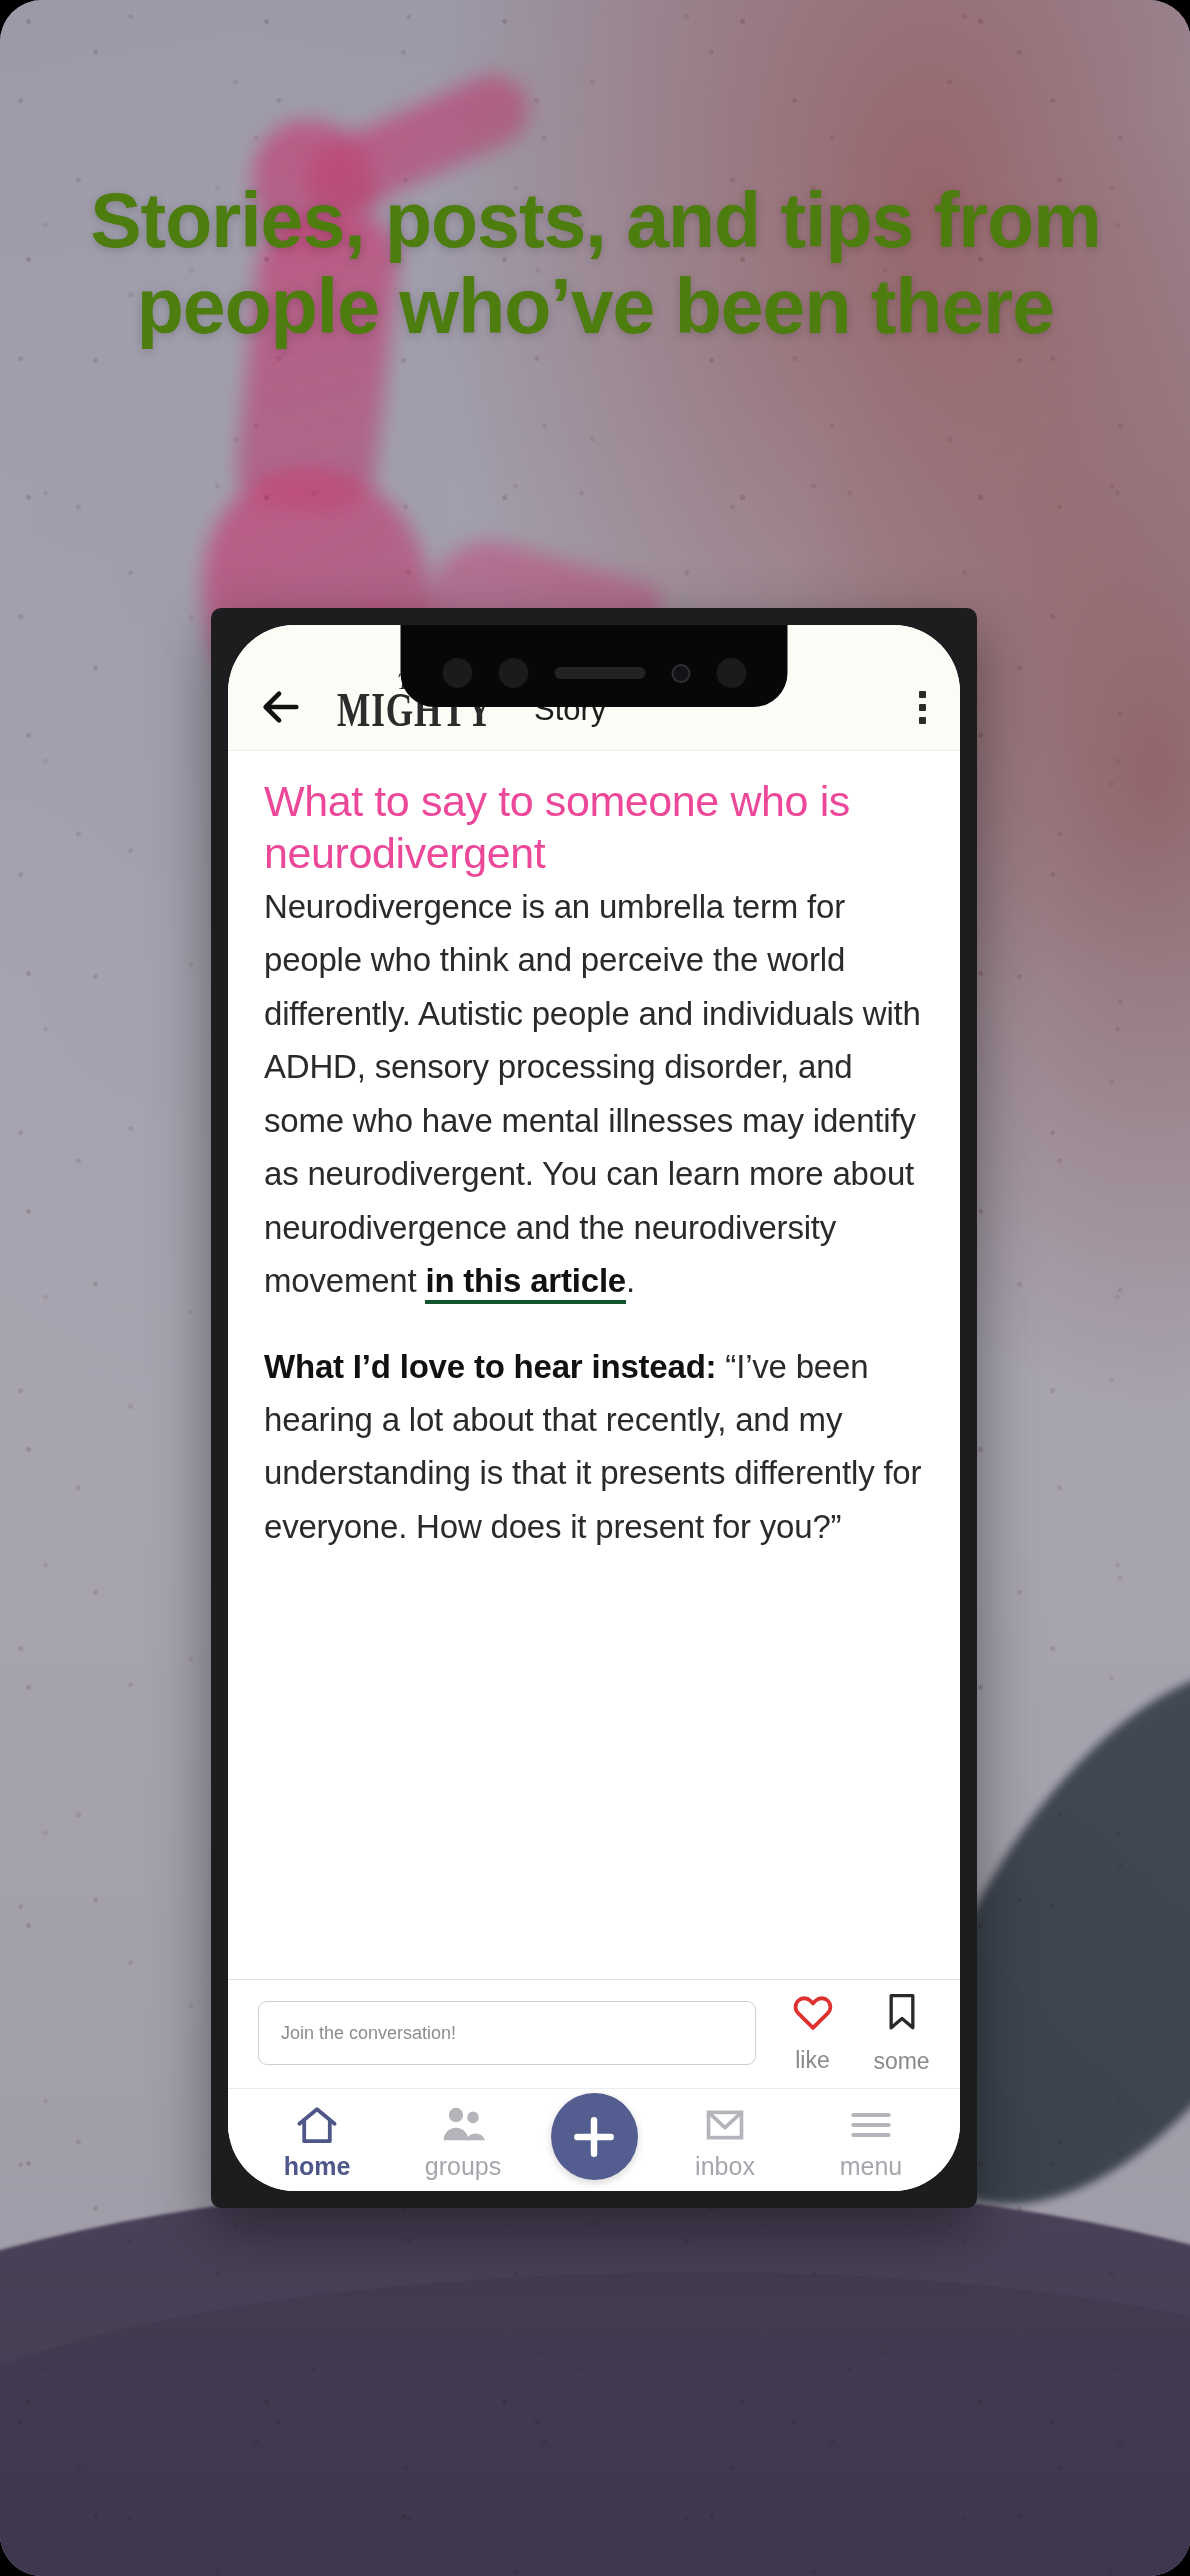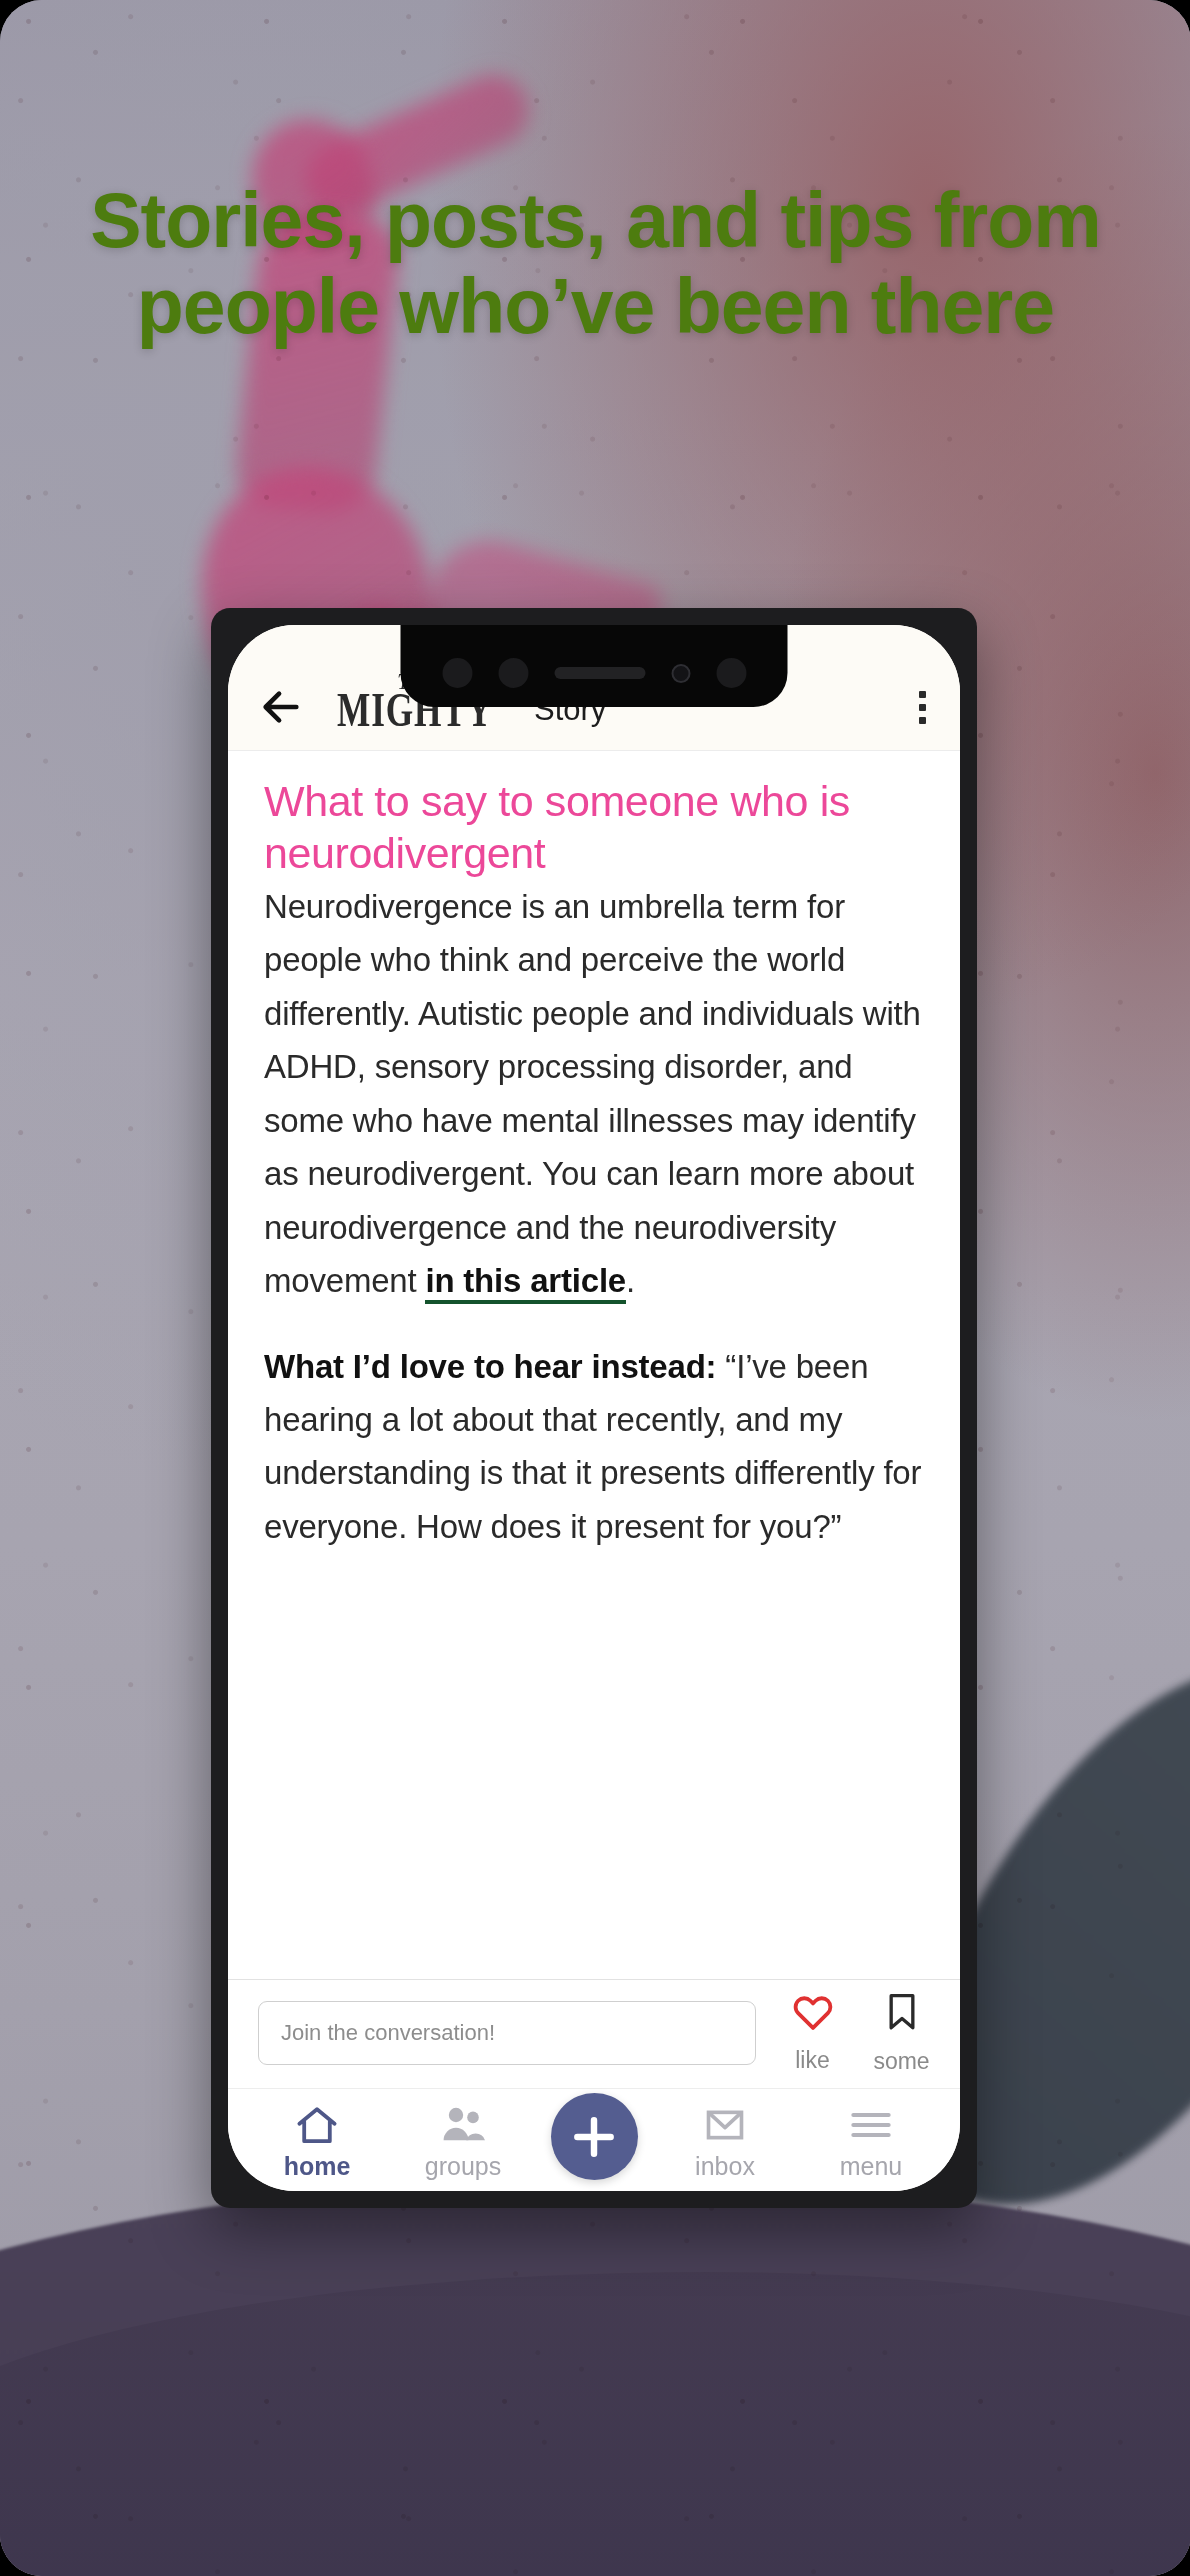--- a/index.html
+++ b/index.html
@@ -102,21 +102,21 @@
     padding:0 79px;
     text-shadow:0 2px 10px rgba(0,0,0,.18);
   }
 
   
   #phone {
     position:absolute;
     left:211px; top:608px;
     width:766px; height:1600px;
     background:#1d1d1f;
-    border-radius:19px;
+    border-radius:10px;
     padding:17px;
     box-shadow:0 22px 60px rgba(0,0,0,.42);
   }
   #phone-inner {
     position:relative;
     width:100%; height:100%;
     background:#fdfbf6;
     border-radius:67px;
     overflow:hidden;
     display:flex; flex-direction:column;
@@ -209,21 +209,21 @@
     display:flex; align-items:center;
     padding:18px 26px 20px 30px;
     gap:24px;
     height:109px;
   }
   #comment-input {
     flex:1; height:64px;
     border:1px solid #cfcfcf;
     border-radius:9px;
     background:#fff;
-    font-size:22px;
+    font-size:18px;
     color:#333;
     padding:0 22px;
     font-family:"Liberation Sans", sans-serif;
     outline:none;
   }
   #comment-input::placeholder { color:#8d8d8d; }
   .action {
     display:flex; flex-direction:column; align-items:center;
     width:65px; gap:16px; cursor:pointer;
   }

